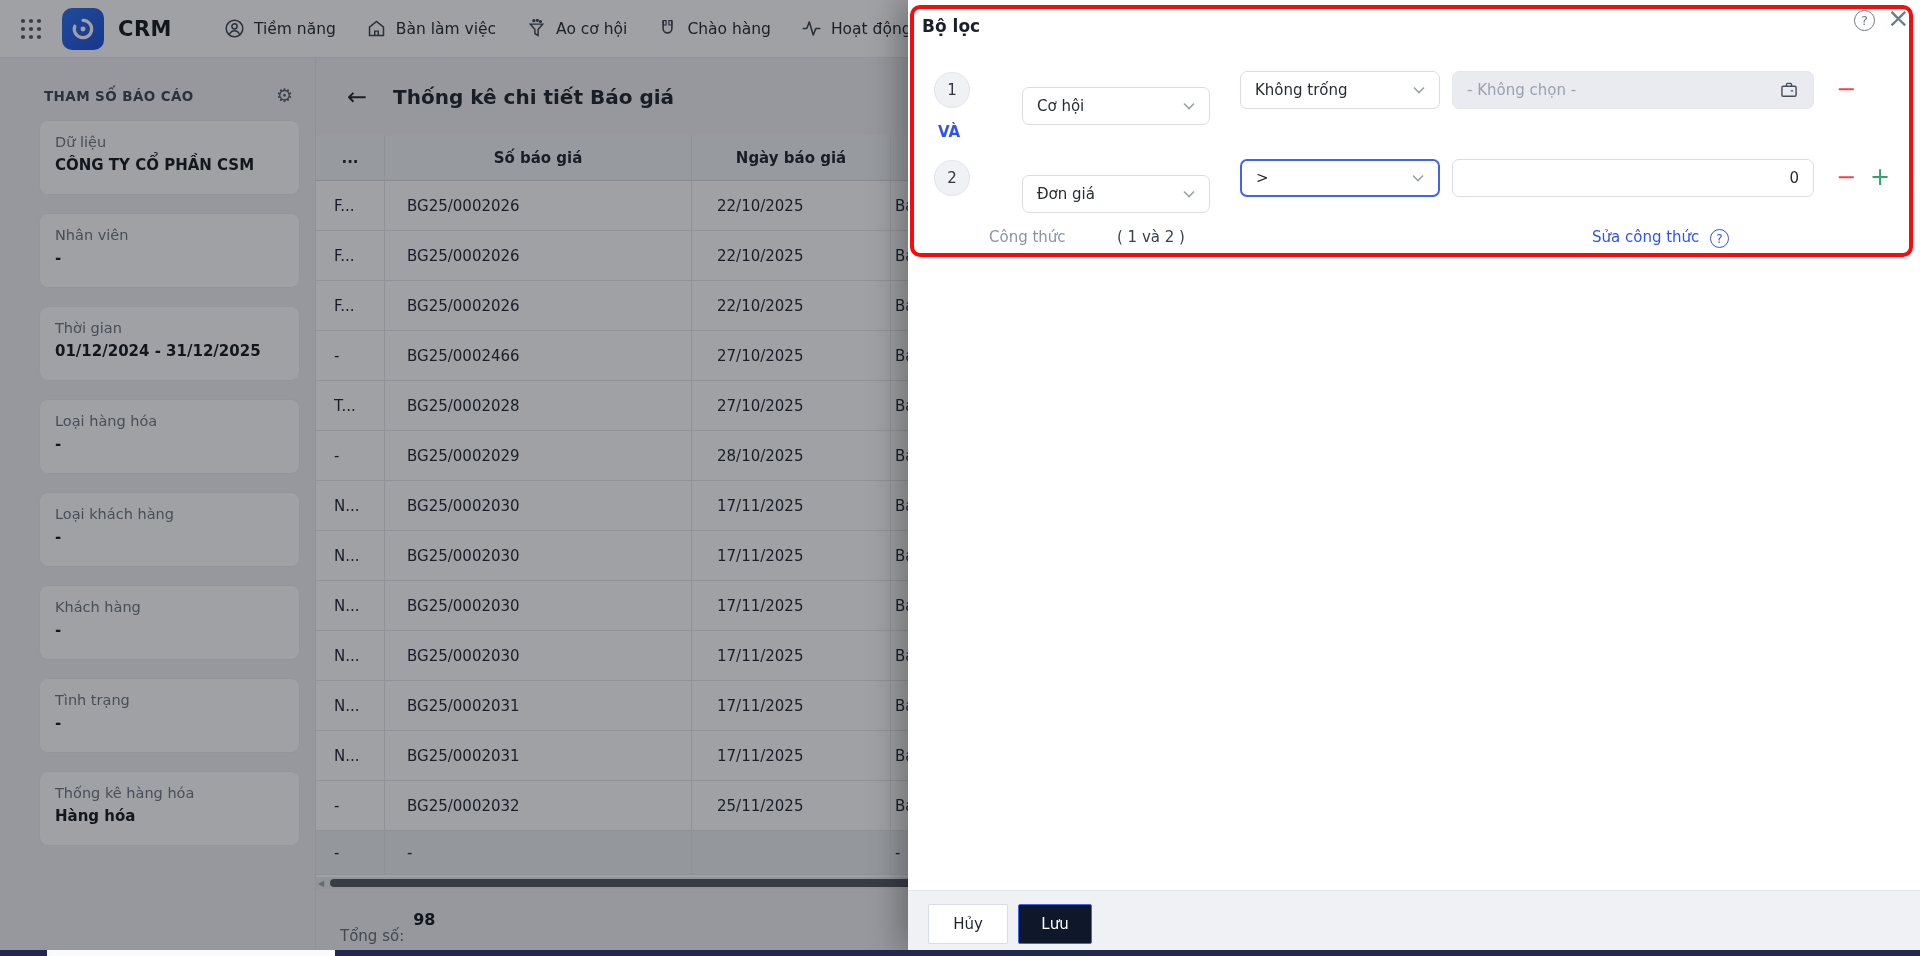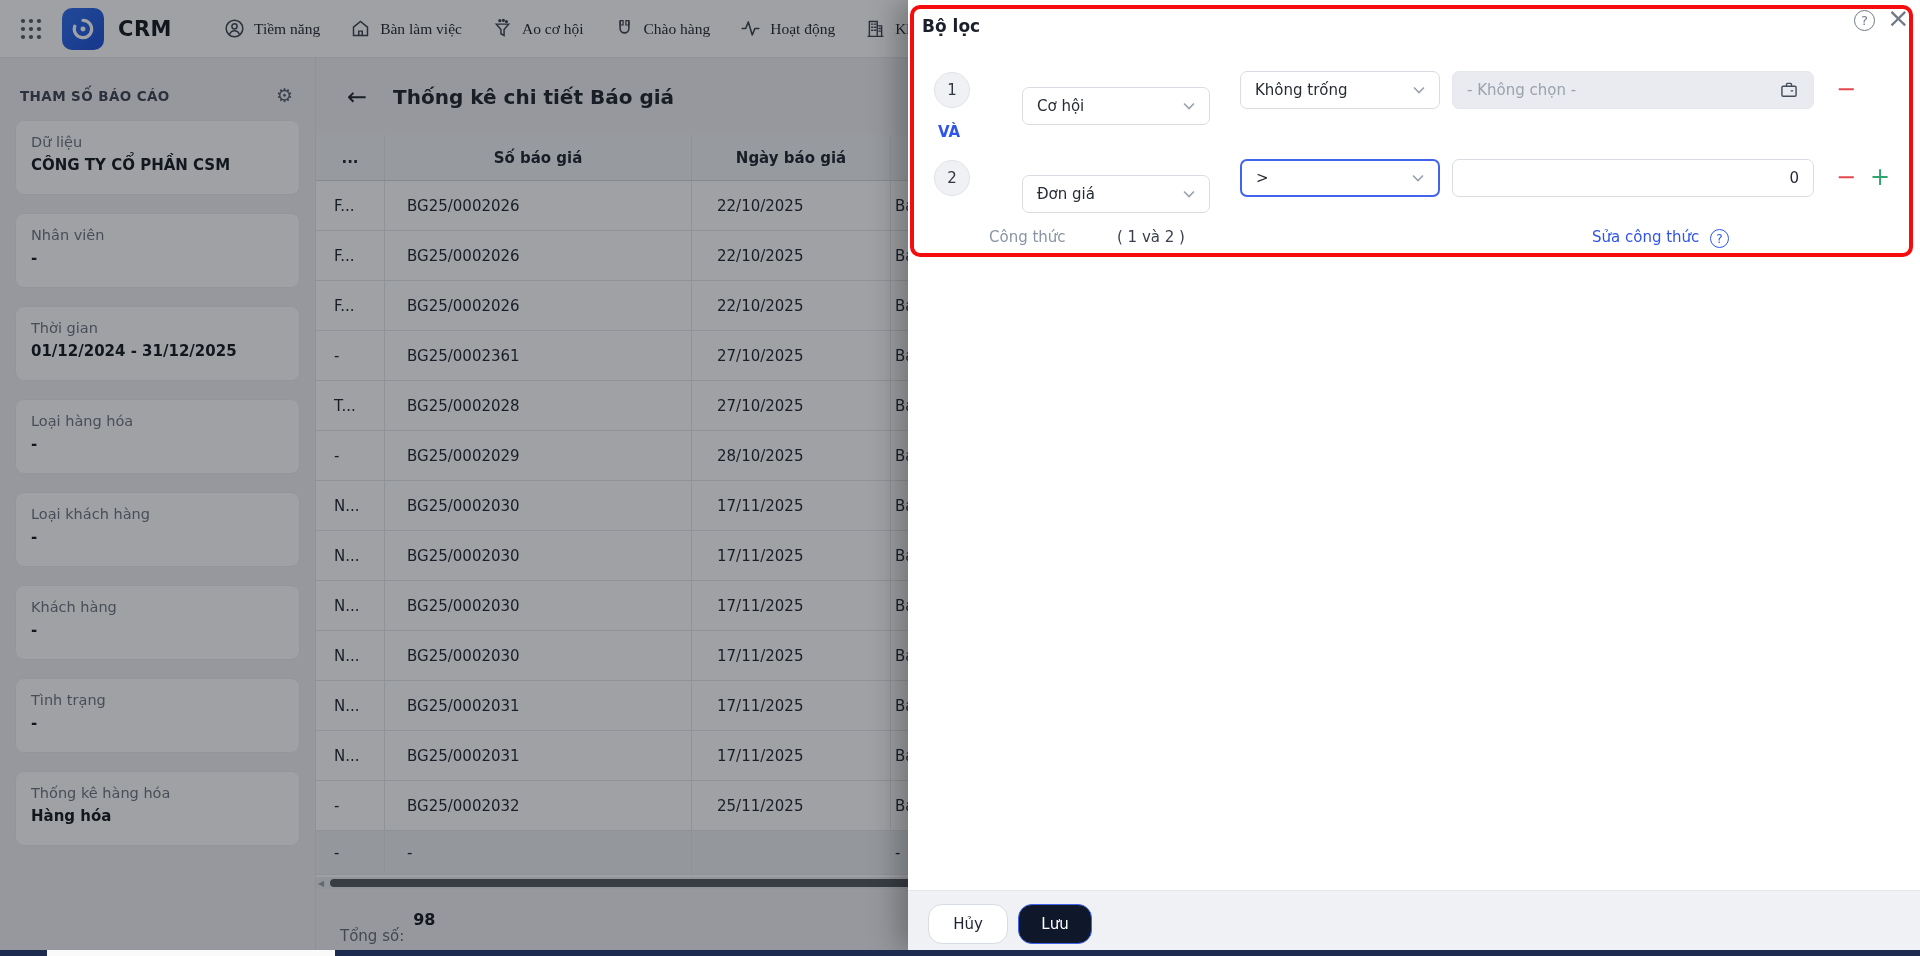--- a/index.html
+++ b/index.html
@@ -16,28 +16,28 @@
     background:#ffffff; border-bottom:1px solid #e6e8ec;
     display:flex; align-items:center; padding:0 16px; z-index:1;
   }
   .appgrid { width:30px; height:30px; display:flex; align-items:center; justify-content:center; cursor:pointer; }
   .logo-tile {
     width:42px; height:42px; border-radius:10px; margin-left:16px;
     background:linear-gradient(135deg,#2f6fed,#1d4fd7);
     display:flex; align-items:center; justify-content:center;
   }
   .app-name { font-size:21px; font-weight:700; color:#14181f; margin-left:14px; letter-spacing:.5px; }
-  .nav { display:flex; align-items:center; margin-left:22px;font-family:Liberation Serif, serif; }
+  .nav { display:flex; align-items:center; margin-left:22px; }
   .nav-item { display:flex; align-items:center; gap:9px; margin-left:30px; cursor:pointer; white-space:nowrap; }
   .nav-item span.lbl { font-size:15.5px; color:#262b33; }
 
   
   .sidebar {
     position:absolute; left:0; top:58px; width:316px; height:892px;
-    background:#f0f1f3; border-right:1px solid #e3e5e9; z-index:1;
+    background:#f0f1f3; border-right:1px solid #e3e5e9; z-index:1;padding-left:24px;
   }
   .sidebar-head {
     display:flex; align-items:center; justify-content:space-between;
     padding:28px 22px 16px 20px;
   }
   .sidebar-title { font-size:13.5px; font-weight:600; color:#40475\34 ; color:#404754; letter-spacing:.4px; }
   .gear { font-size:19px; color:#59616f; cursor:pointer; line-height:1; }
   .param-card {
     background:#ffffff; border-radius:8px; margin:0 16px 20px 16px;
     padding:13px 15px; min-height:73px; cursor:pointer;
@@ -134,21 +134,21 @@
   .q-icon {
     position:absolute; left:802px; top:1px; width:19px; height:19px; border-radius:50%;
     border:1.5px solid #2f54eb; color:#2f54eb; font-size:12px; display:flex;
     align-items:center; justify-content:center; cursor:pointer;
   }
 
   .modal-footer {
     position:absolute; left:0; top:890px; width:100%; height:60px;
     background:#eff1f4; border-top:1px solid #e3e6ea;
   }
-  .btn { position:absolute; top:13px; height:40px; border-radius:14px; font-size:15px;
+  .btn { position:absolute; top:13px; height:40px; border-radius:2px; font-size:15px;
          display:flex; align-items:center; justify-content:center; cursor:pointer;
          font-family:inherit; }
   .btn-cancel { left:20px; width:80px; background:#ffffff; border:1px solid #d8dce3; color:#1f2430; }
   .btn-save   { left:110px; width:74px; background:#0f172a; border:1px solid #4263eb; color:#ffffff; }
 
   
   .bottom-strip { position:absolute; left:0; top:950px; width:1920px; height:6px; background:#1d2b50; z-index:70; }
   .bottom-strip .seg { position:absolute; left:47px; top:0; width:288px; height:6px; background:#fafafa; }
 </style>
 </head>
@@ -304,21 +304,21 @@
 
         <div class="trow tr">
           <div class="cell c0">F...</div>
           <div class="cell c1">BG25/0002026</div>
           <div class="cell c2">22/10/2025</div>
           <div class="cell c3">Ba</div>
         </div>
 
         <div class="trow tr">
           <div class="cell c0">-</div>
-          <div class="cell c1">BG25/0002361</div>
+          <div class="cell c1">BG25/0002466</div>
           <div class="cell c2">27/10/2025</div>
           <div class="cell c3">Ba</div>
         </div>
 
         <div class="trow tr">
           <div class="cell c0">T...</div>
           <div class="cell c1">BG25/0002028</div>
           <div class="cell c2">27/10/2025</div>
           <div class="cell c3">Ba</div>
         </div>

